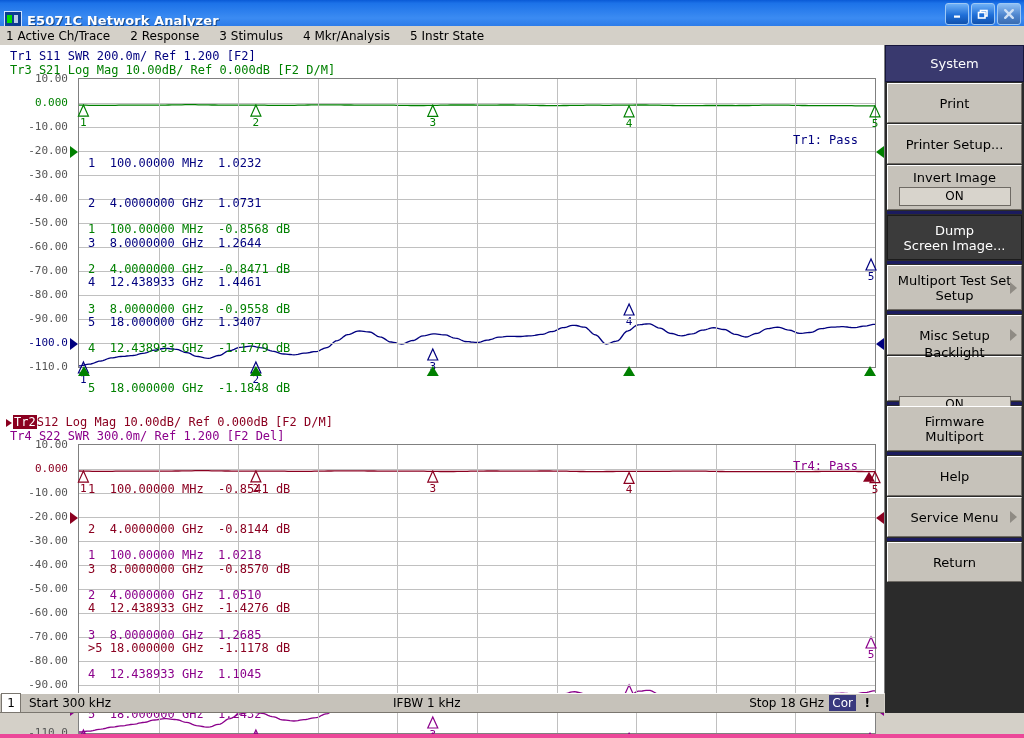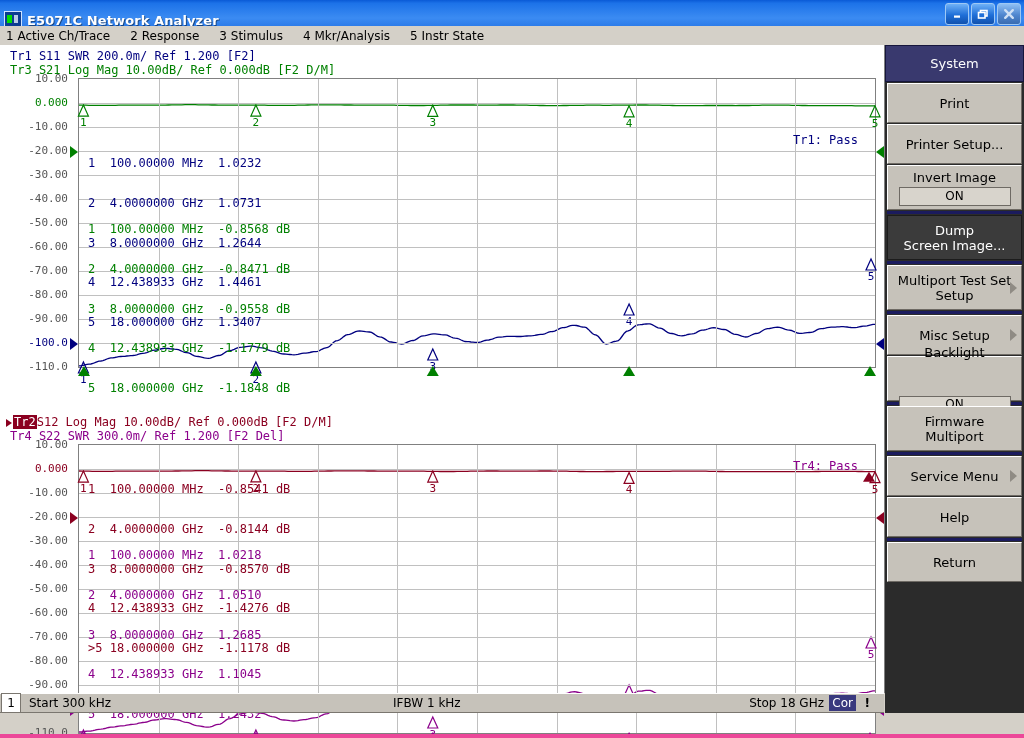--- a/index.html
+++ b/index.html
@@ -419,25 +419,25 @@
           <div>Backlight</div>
           <div class="onbox">ON</div>
         </div>
         <div class="sep"></div>
         <div class="sk" style="height: 45px;">
           <div>Firmware</div>
           <div>Multiport</div>
         </div>
         <div class="sep"></div>
         <div class="sk">
+          <div>Help</div>
+        </div>
+        <div class="sk">
           <div>Service Menu</div>
           <div class="arrow"></div>
-        </div>
-        <div class="sk">
-          <div>Help</div>
         </div>
         <div class="sep"></div>
         <div class="sk">
           <div>Return</div>
         </div>
       </div>
   </div>
 
   <div class="statusbar">
     <div class="chbadge">1</div>

